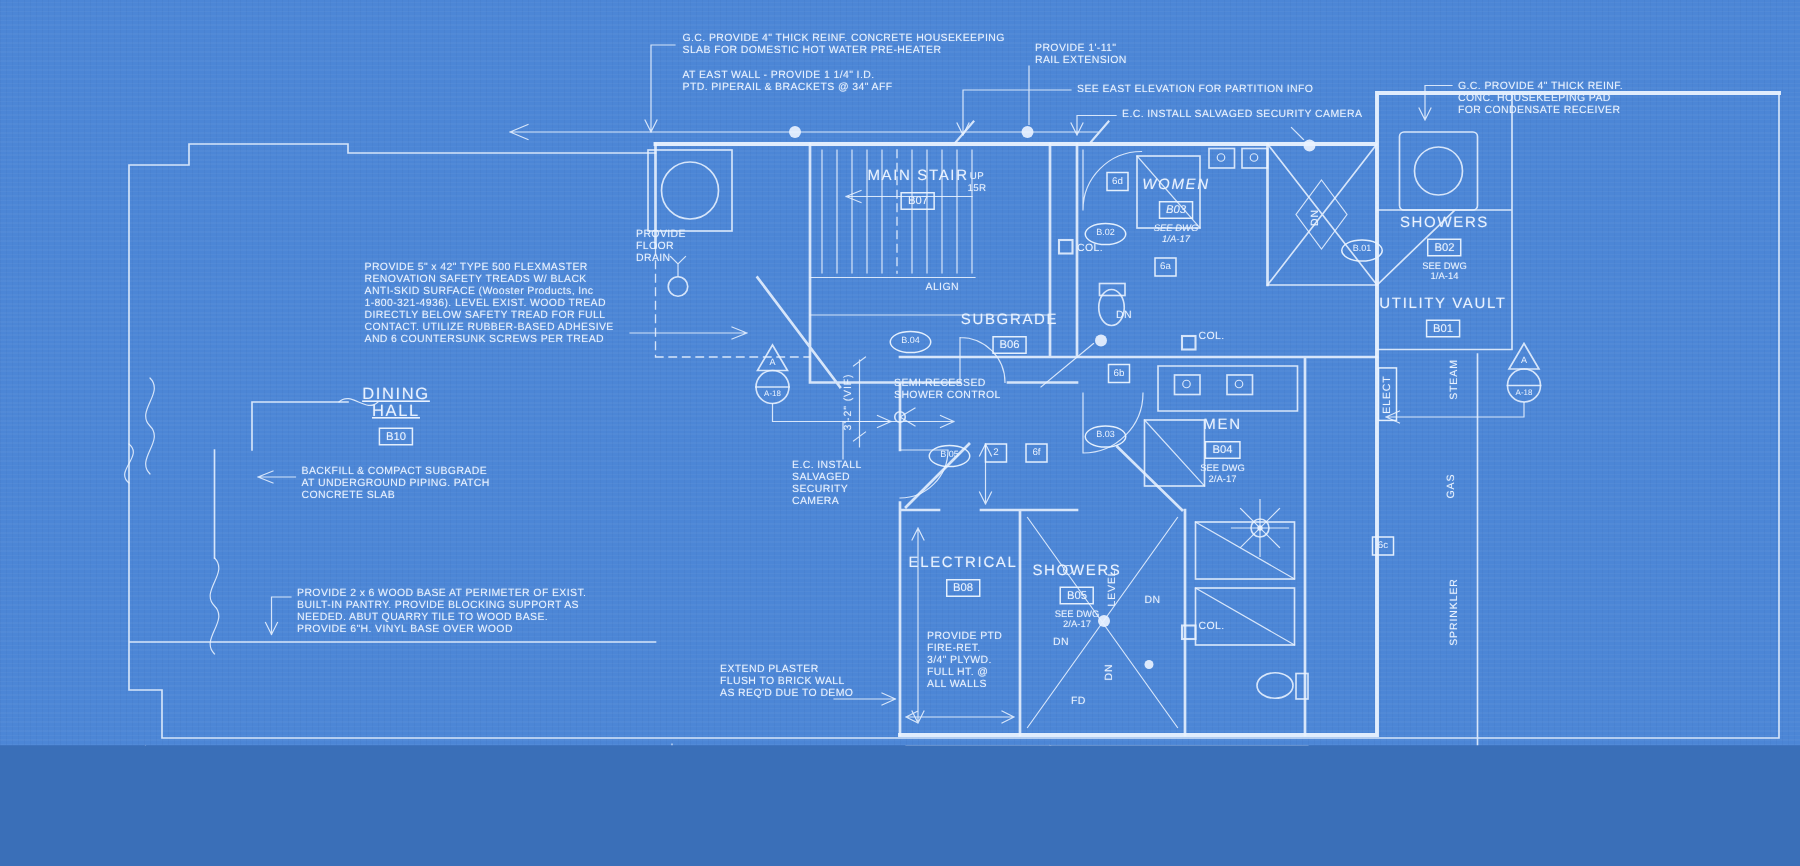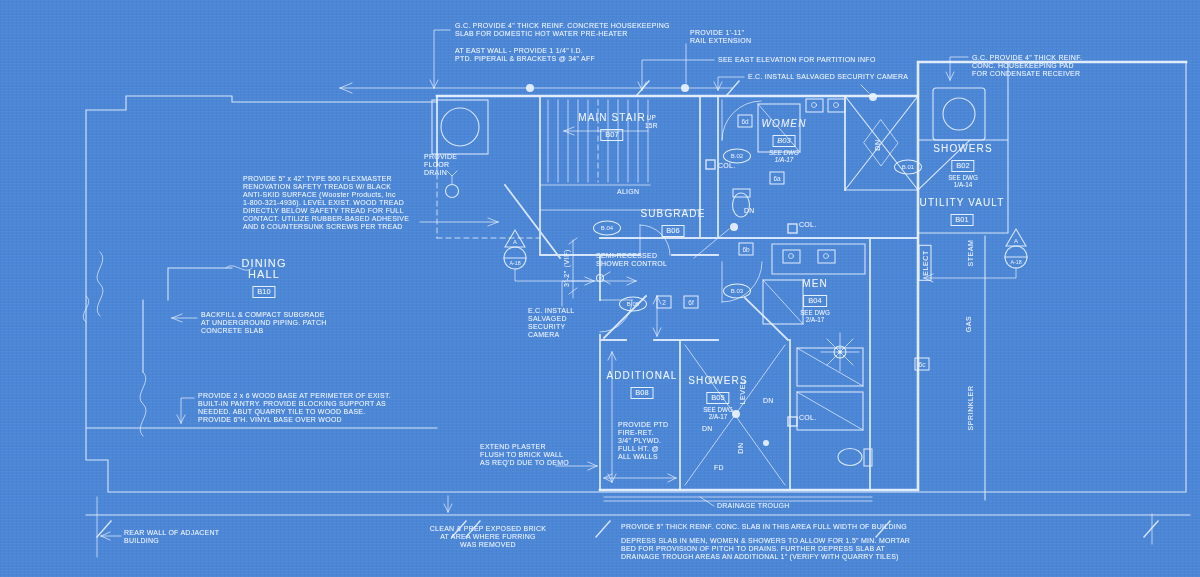--- a/index.html
+++ b/index.html
@@ -1,17 +1,17 @@
 <!DOCTYPE html>
 <html><head>
 <meta charset="utf-8">
 <style>
   html,body{margin:0;padding:0;background:#3a6fb8;}
   .canvas{
-    position:relative;width:1200px;height:577px;overflow:hidden;
+    position:relative;width:1200px;height:497px;overflow:hidden;
     background-color:#4c86d6;
     background-image:
       repeating-linear-gradient(0deg, rgba(255,255,255,0.03) 0 1px, rgba(0,0,0,0) 1px 3px),
       repeating-linear-gradient(90deg, rgba(10,30,90,0.035) 0 1px, rgba(0,0,0,0) 1px 4px);
     font-family:"Liberation Sans",sans-serif;
   }
   svg.lines{position:absolute;left:0;top:0;}
   svg.lines path, svg.lines rect, svg.lines circle, svg.lines ellipse{
     fill:none;stroke:#e9f2ff;stroke-opacity:.88;stroke-linecap:square;
   }
@@ -191,30 +191,30 @@
     <div class="nm">SUBGRADE</div>
     <div class="bx">B06</div>
   </div>
   <div class="room" style="left:815px;top:278px;">
     <div class="nm">MEN</div>
     <div class="bx">B04</div>
     <div class="sub">SEE DWG
 2/A-17</div>
   </div>
   <div class="room" style="left:642px;top:370px;">
-    <div class="nm">ADDITIONAL</div>
+    <div class="nm">ELECTRICAL</div>
     <div class="bx">B08</div>
   </div>
   <div class="room" style="left:718px;top:375px;">
     <div class="nm">SHOWERS</div>
     <div class="bx">B05</div>
     <div class="sub">SEE DWG
 2/A-17</div>
   </div>
-  <div class="room" style="left:264px;top:258px;">
+  <div class="room" style="left:264px;top:258px;text-decoration:underline;">
     <div class="nm" style="font-size:11px;">DINING
 HALL</div>
     <div class="bx">B10</div>
   </div>
 
   <div class="t" style="left:455px;top:22px;">G.C. PROVIDE 4" THICK REINF. CONCRETE HOUSEKEEPING
 SLAB FOR DOMESTIC HOT WATER PRE-HEATER</div>
   <div class="t" style="left:455px;top:47px;">AT EAST WALL - PROVIDE 1 1/4" I.D.
 PTD. PIPERAIL &amp; BRACKETS @ 34" AFF</div>
   <div class="t" style="left:690px;top:29px;">PROVIDE 1'-11"

